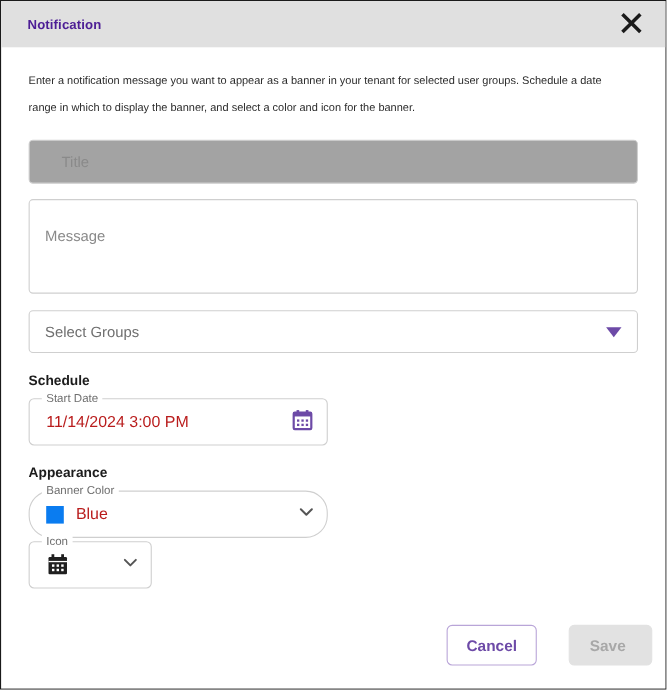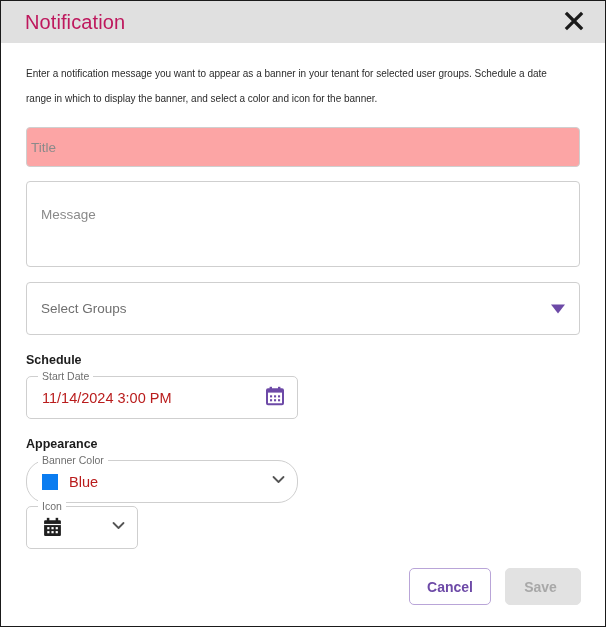--- a/index.html
+++ b/index.html
@@ -28,23 +28,23 @@
   .dialog-header {
     box-sizing: border-box;
     height: 42px;
     background: #e0e0e0;
     display: flex;
     align-items: center;
     justify-content: space-between;
     padding: 0 16px 0 24px;
   }
   .dialog-title {
-    font-size: 20px;
-    font-weight: normal;
-    color: #be185d;
+    font-size: 12px;
+    font-weight: bold;
+    color: #4c1d95;
     letter-spacing: 0.1px;
   }
   .close-button {
     width: 30px;
     height: 30px;
     display: flex;
     align-items: center;
     justify-content: center;
     background: transparent;
     border: none;
@@ -69,25 +69,25 @@
   }
 
   
   .field-input {
     box-sizing: border-box;
     display: block;
     width: 100%;
     height: 40px;
     border: 1px solid #cfcfcf;
     border-radius: 4px;
-    background: #fca5a5;
+    background: #a3a3a3;
     font-family: "Liberation Sans", sans-serif;
     font-size: 13.5px;
     color: #2b2b2b;
-    padding: 0 4px;
+    padding: 0 29px;
     outline: none;
   }
   .field-input::placeholder { color: #8a8a8a; opacity: 1; }
 
   .field-textarea {
     box-sizing: border-box;
     display: block;
     width: 100%;
     height: 86px;
     margin-top: 14px;
@@ -101,21 +101,21 @@
     resize: none;
     outline: none;
   }
   .field-textarea::placeholder { color: #8a8a8a; opacity: 1; }
 
   
   .select-groups {
     box-sizing: border-box;
     position: relative;
     width: 100%;
-    height: 53px;
+    height: 39px;
     margin-top: 15px;
     border: 1px solid #cfcfcf;
     border-radius: 4px;
     background: #fff;
     display: flex;
     align-items: center;
     padding: 0 14px;
     cursor: pointer;
   }
   .select-groups-label {
@@ -205,25 +205,25 @@
 
   
   .chevron {
     flex: none;
     margin-left: 6px;
   }
 
   
   .dialog-footer {
     position: absolute;
-    right: 24px;
+    right: 12px;
     bottom: 21px;
     display: flex;
     align-items: center;
-    gap: 14px;
+    gap: 29px;
   }
   .btn {
     box-sizing: border-box;
     height: 37px;
     min-width: 76px;
     border-radius: 5px;
     font-family: "Liberation Sans", sans-serif;
     font-size: 14px;
     font-weight: bold;
     padding: 0 17px;

